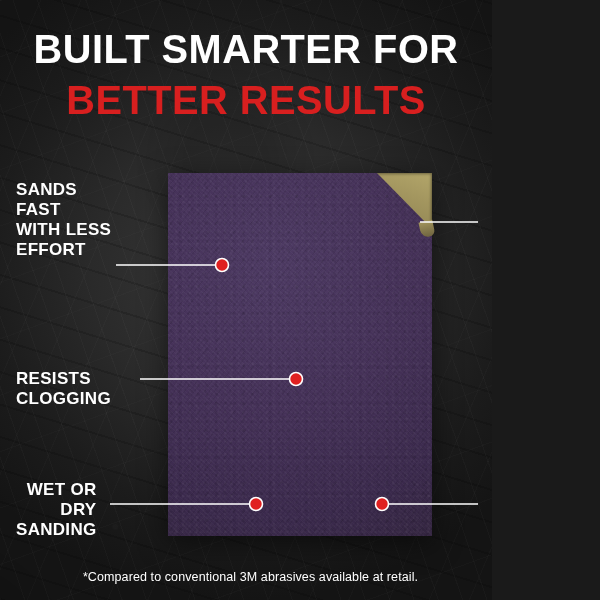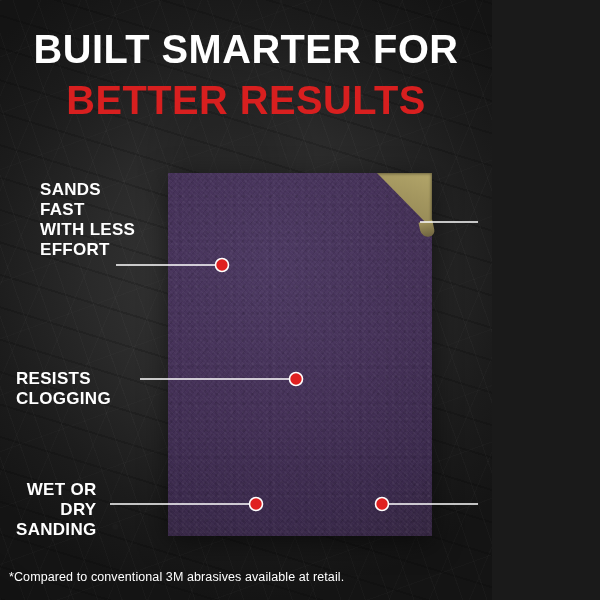--- a/index.html
+++ b/index.html
@@ -153,41 +153,41 @@
     font-size: 17px;
     line-height: 20px;
     font-weight: bold;
     letter-spacing: 0.3px;
     text-transform: uppercase;
     z-index: 6;
     white-space: pre-line;
   }
   .callout.right { text-align: left; }
 
-  .c-sands    { left: 16px;  top: 180px; margin-left: 24px; }
+  .c-sands    { left: 16px;  top: 180px; }
   .c-resists  { left: 16px;  top: 369px; }
   .c-wet      { left: 16px;  top: 480px; text-align: right; }
   .c-noslip   { left: 485px; top: 202px; }
   .c-multiple { left: 485px; top: 487px; }
 
   
   #leaders {
     position: absolute;
     inset: 0;
     z-index: 4;
     pointer-events: none;
   }
 
   
   .footnote {
     position: absolute;
     left: 0;
     right: 0;
     bottom: 16px;
-    text-align: left;
+    text-align: center;
     color: #ffffff;
     font-size: 12.5px;
     letter-spacing: 0.1px;
     z-index: 6;
     padding-left: 9px;
   }
 </style>
 </head>
 <body>
 

